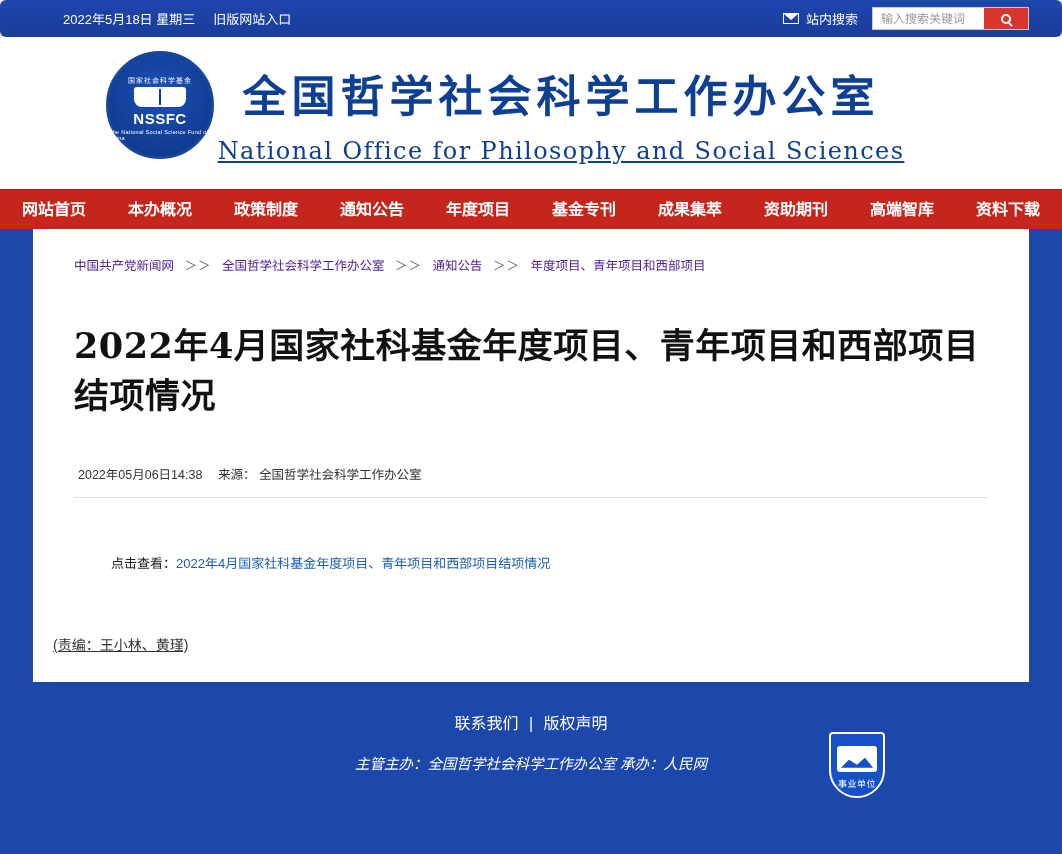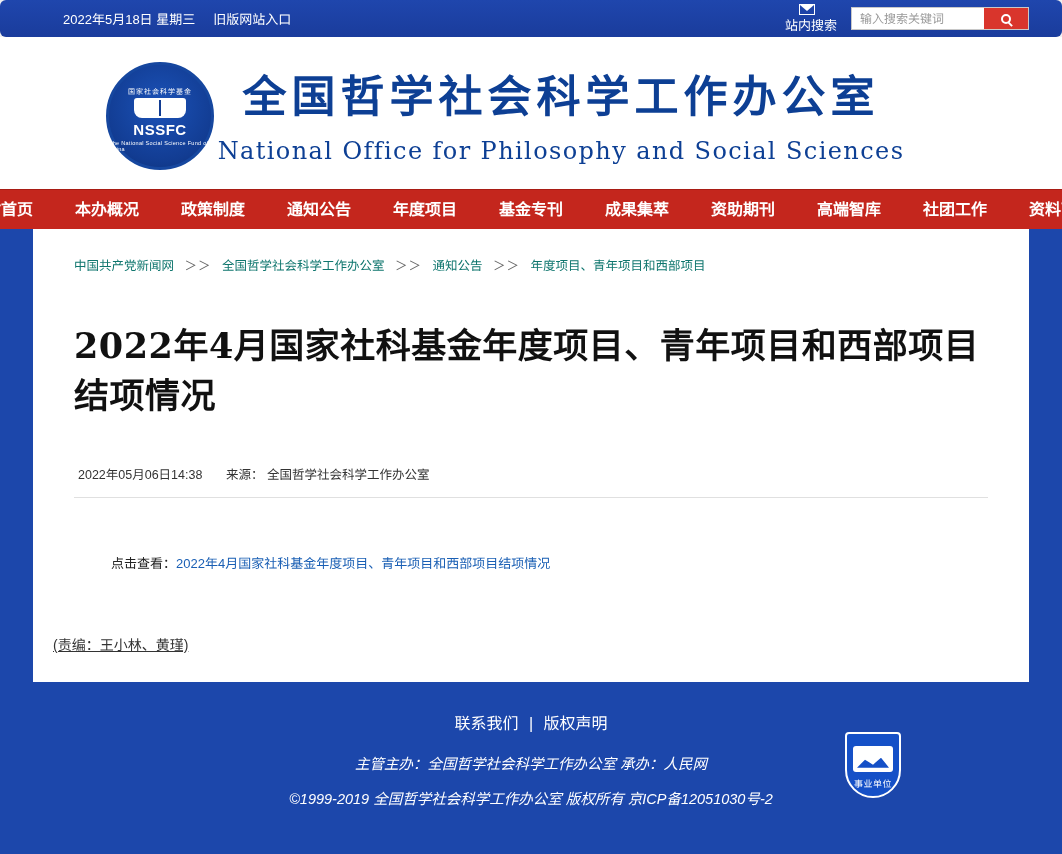--- a/index.html
+++ b/index.html
@@ -50,27 +50,26 @@
     left: 0; top: 0;
     width: 0; height: 0;
     border-left: 7px solid transparent;
     border-right: 7px solid transparent;
     border-top: 6px solid #ffffff;
   }
   .topbar .sitesearch-label {
     display: flex; align-items: center;
     margin-right: 14px;
     white-space: nowrap;
-    flex-direction: column;
   }
   .searchbox {
     display: flex;
     height: 23px;
     background: #ffffff;
-    width: 178px;
+    width: 157px;
     align-items: stretch;
     border: 1px solid #c8c8c8;
   }
   .searchbox input {
     flex: 1;
     border: none;
     outline: none;
     font-size: 12px;
     padding: 0 8px;
     color: #333;
@@ -106,21 +105,21 @@
   
   .header {
     height: 152px;
     background: #ffffff;
     position: relative;
     display: flex;
     align-items: center;
   }
   .logo {
     position: absolute;
-    left: 106px; top: 79px;
+    left: 106px; top: 68px;
     width: 108px; height: 108px;
     border-radius: 50%;
     background: radial-gradient(circle at 50% 40%, #1b52b8 0%, #123c92 70%, #0d2f75 100%);
     border: 3px solid #16479f;
     color: #ffffff;
     display: flex;
     flex-direction: column;
     align-items: center;
     justify-content: center;
     transform: translateY(-50%);
@@ -170,20 +169,21 @@
     letter-spacing: 5px;
     padding-left: 60px;
   }
   .site-title-en {
     font-family: "DejaVu Serif", "Liberation Serif", serif;
     font-size: 24px;
     color: #0d3f94;
     margin-top: 12px;
     letter-spacing: 1.4px;
     padding-left: 60px;
+    text-decoration: underline;
   }
 
   
   .nav {
     height: 40px;
     background: #c4261d;
     display: flex;
     align-items: center;
     justify-content: center;
     gap: 0px;
@@ -210,21 +210,21 @@
     background: #ffffff;
     margin: 0 33px;
     padding: 0 20px;
   }
   .breadcrumb {
     font-size: 12.5px;
     color: #333333;
     padding: 26px 0 0 21px;
   }
   .breadcrumb a {
-    color: #0f766e;
+    color: #4c1d95;
     text-decoration: none;
   }
   .breadcrumb .sep {
     color: #666666;
     margin: 0 7px;
     letter-spacing: 1px;
   }
   .article-title {
     font-family: "DejaVu Serif", "Liberation Serif", serif;
     font-weight: bold;
@@ -235,21 +235,21 @@
     letter-spacing: 0.5px;
   }
   .article-meta {
     font-size: 12.5px;
     color: #333333;
     padding: 20px 21px 14px 25px;
     border-bottom: 1px solid #e0e0e0;
     margin: 10px 21px 0 21px;
     padding-left: 4px;
   }
-  .article-meta .src { margin-left: 20px; font-family: Liberation Mono, monospace; }
+  .article-meta .src { margin-left: 12px; font-family: Liberation Mono, monospace; }
   .article-body {
     padding: 54px 21px 0 21px;
     font-size: 13px;
     color: #222222;
     line-height: 1.8;
   }
   .article-body .lead { margin-left: 37px; }
   .article-body a.docLink {
     color: #1a5fb4;
     text-decoration: none;
@@ -280,21 +280,21 @@
     text-decoration: none;
   }
   .footer .links .bar { margin: 0 6px; }
   .footer .line {
     font-size: 14.5px;
     margin-bottom: 14px;
     font-style: italic;
   }
   .badge {
     position: absolute;
-    right: 161px; top: 50px;
+    right: 177px; top: 50px;
     width: 56px; height: 66px;
     background: #1550c7;
     border: 2px solid #ffffff;
     border-radius: 4px 4px 28px 28px;
     display: flex;
     flex-direction: column;
     align-items: center;
     justify-content: flex-end;
     padding-bottom: 6px;
     text-align: center;
@@ -356,21 +356,20 @@
 <div class="nav">
   <a href="#">网站首页</a>
   <a href="#">本办概况</a>
   <a href="#">政策制度</a>
   <a href="#">通知公告</a>
   <a href="#">年度项目</a>
   <a href="#">基金专刊</a>
   <a href="#">成果集萃</a>
   <a href="#">资助期刊</a>
   <a href="#">高端智库</a>
-  <a href="#">社团工作</a>
   <a href="#">资料下载</a>
 </div>
 
 <div class="page">
   <div class="content-card">
 
     <div class="breadcrumb">
       <a href="#">中国共产党新闻网</a>
       <span class="sep">＞＞</span>
       <a href="#">全国哲学社会科学工作办公室</a>
@@ -396,18 +395,17 @@
   </div>
 </div>
 
 <div class="footer">
   <div class="links">
     <a href="#">联系我们</a>
     <span class="bar">|</span>
     <a href="#">版权声明</a>
   </div>
   <div class="line">主管主办：全国哲学社会科学工作办公室 承办：人民网</div>
-  <div class="line">©1999-2019 全国哲学社会科学工作办公室 版权所有 京ICP备12051030号-2</div>
   <div class="badge">
     <div class="emblem"></div>
     <div class="btxt">事业单位</div>
   </div>
 </div>
 
 </body></html>

